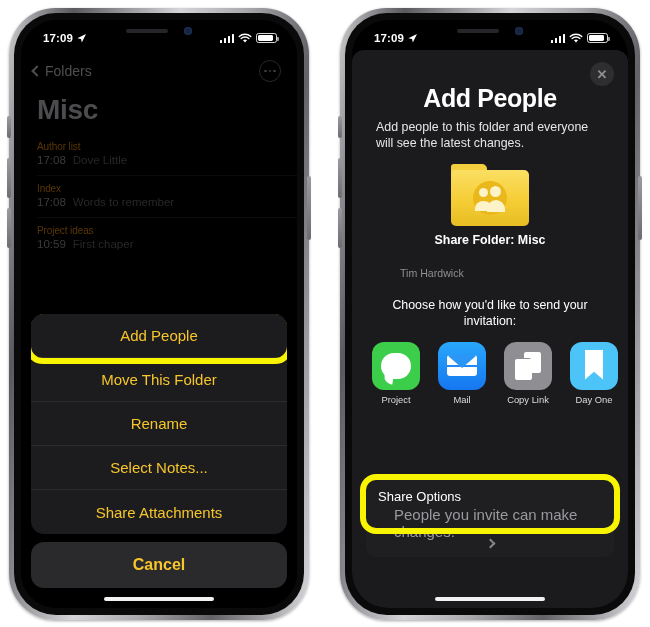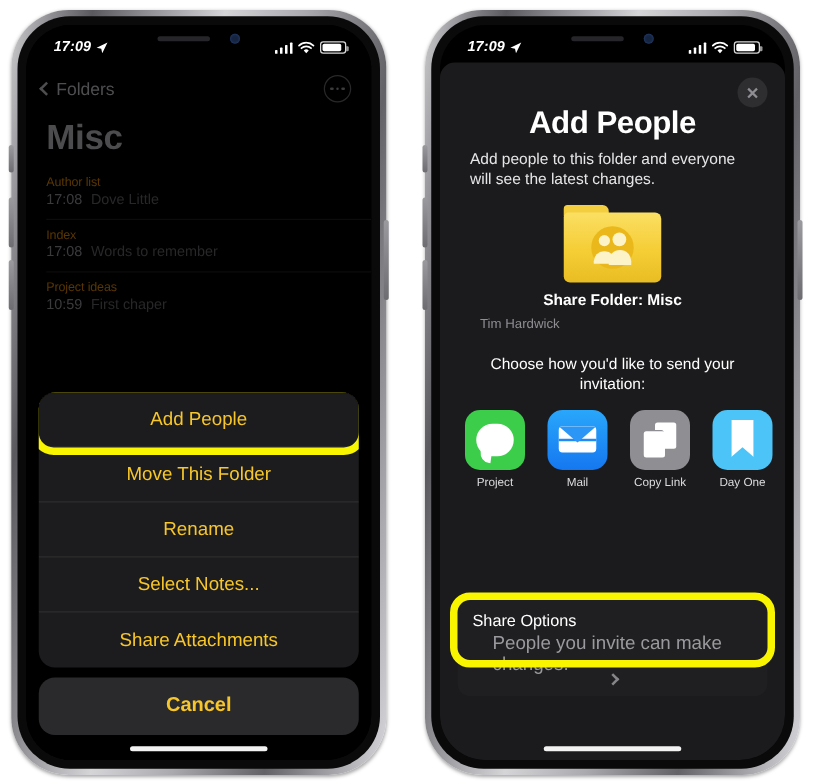--- a/index.html
+++ b/index.html
@@ -83,21 +83,20 @@
     position: absolute; top: 0; left: 0; right: 0;
     height: 30px;
     display: flex; align-items: center;
     justify-content: space-between;
     padding: 6px 20px 0 22px;
     color: #fff;
     font-size: 11.5px;
     font-weight: bold;
     z-index: 45;
     letter-spacing: .1px;
-    font-style: italic;
   }
   .sb-left { display:flex; align-items:center; gap:3px; }
   .sb-right { display:flex; align-items:center; gap:4px; }
   .loc-arrow { display:block; }
   .bars { display:flex; align-items:flex-end; gap:1.5px; height:9px; }
   .bars i { width:2.5px; background:#fff; border-radius:.5px; display:block; }
   .bars i:nth-child(1){height:3px;}
   .bars i:nth-child(2){height:5px;}
   .bars i:nth-child(3){height:7px;}
   .bars i:nth-child(4){height:9px;}
@@ -259,21 +258,21 @@
   .folder-people {
     width:34px; height:34px; border-radius:50%;
     background:#eab81a;
     position:relative;
   }
   .fp-head-a { position:absolute; left:6px; top:7px; width:9px; height:9px; border-radius:50%; background:#fdf3c8; }
   .fp-head-b { position:absolute; left:17px; top:5px; width:11px; height:11px; border-radius:50%; background:#fdf3c8; }
   .fp-body-a { position:absolute; left:2px; bottom:4px; width:17px; height:10px; border-radius:8px 8px 0 0; background:#fdf3c8; }
   .fp-body-b { position:absolute; left:14px; bottom:3px; width:18px; height:12px; border-radius:9px 9px 0 0; background:#fdf3c8; }
   .folder-name { color:#fff; font-size:12.4px; font-weight:bold; margin-top:7px; }
-  .folder-owner { color:#8e8e93; font-size:10.6px; margin-top:6px; text-align:left; padding-left:32px; }
+  .folder-owner { color:#8e8e93; font-size:10.6px; margin-top:20px; text-align:left; padding-left:48px; }
 
   .choose-label {
     text-align:center; color:#fff;
     font-size:12.4px; line-height:1.32;
     margin-top: 18px; padding: 0 28px;
   }
   .share-row {
     display:flex; gap:14px;
     padding: 12px 0 0 18px;
     overflow:hidden;

